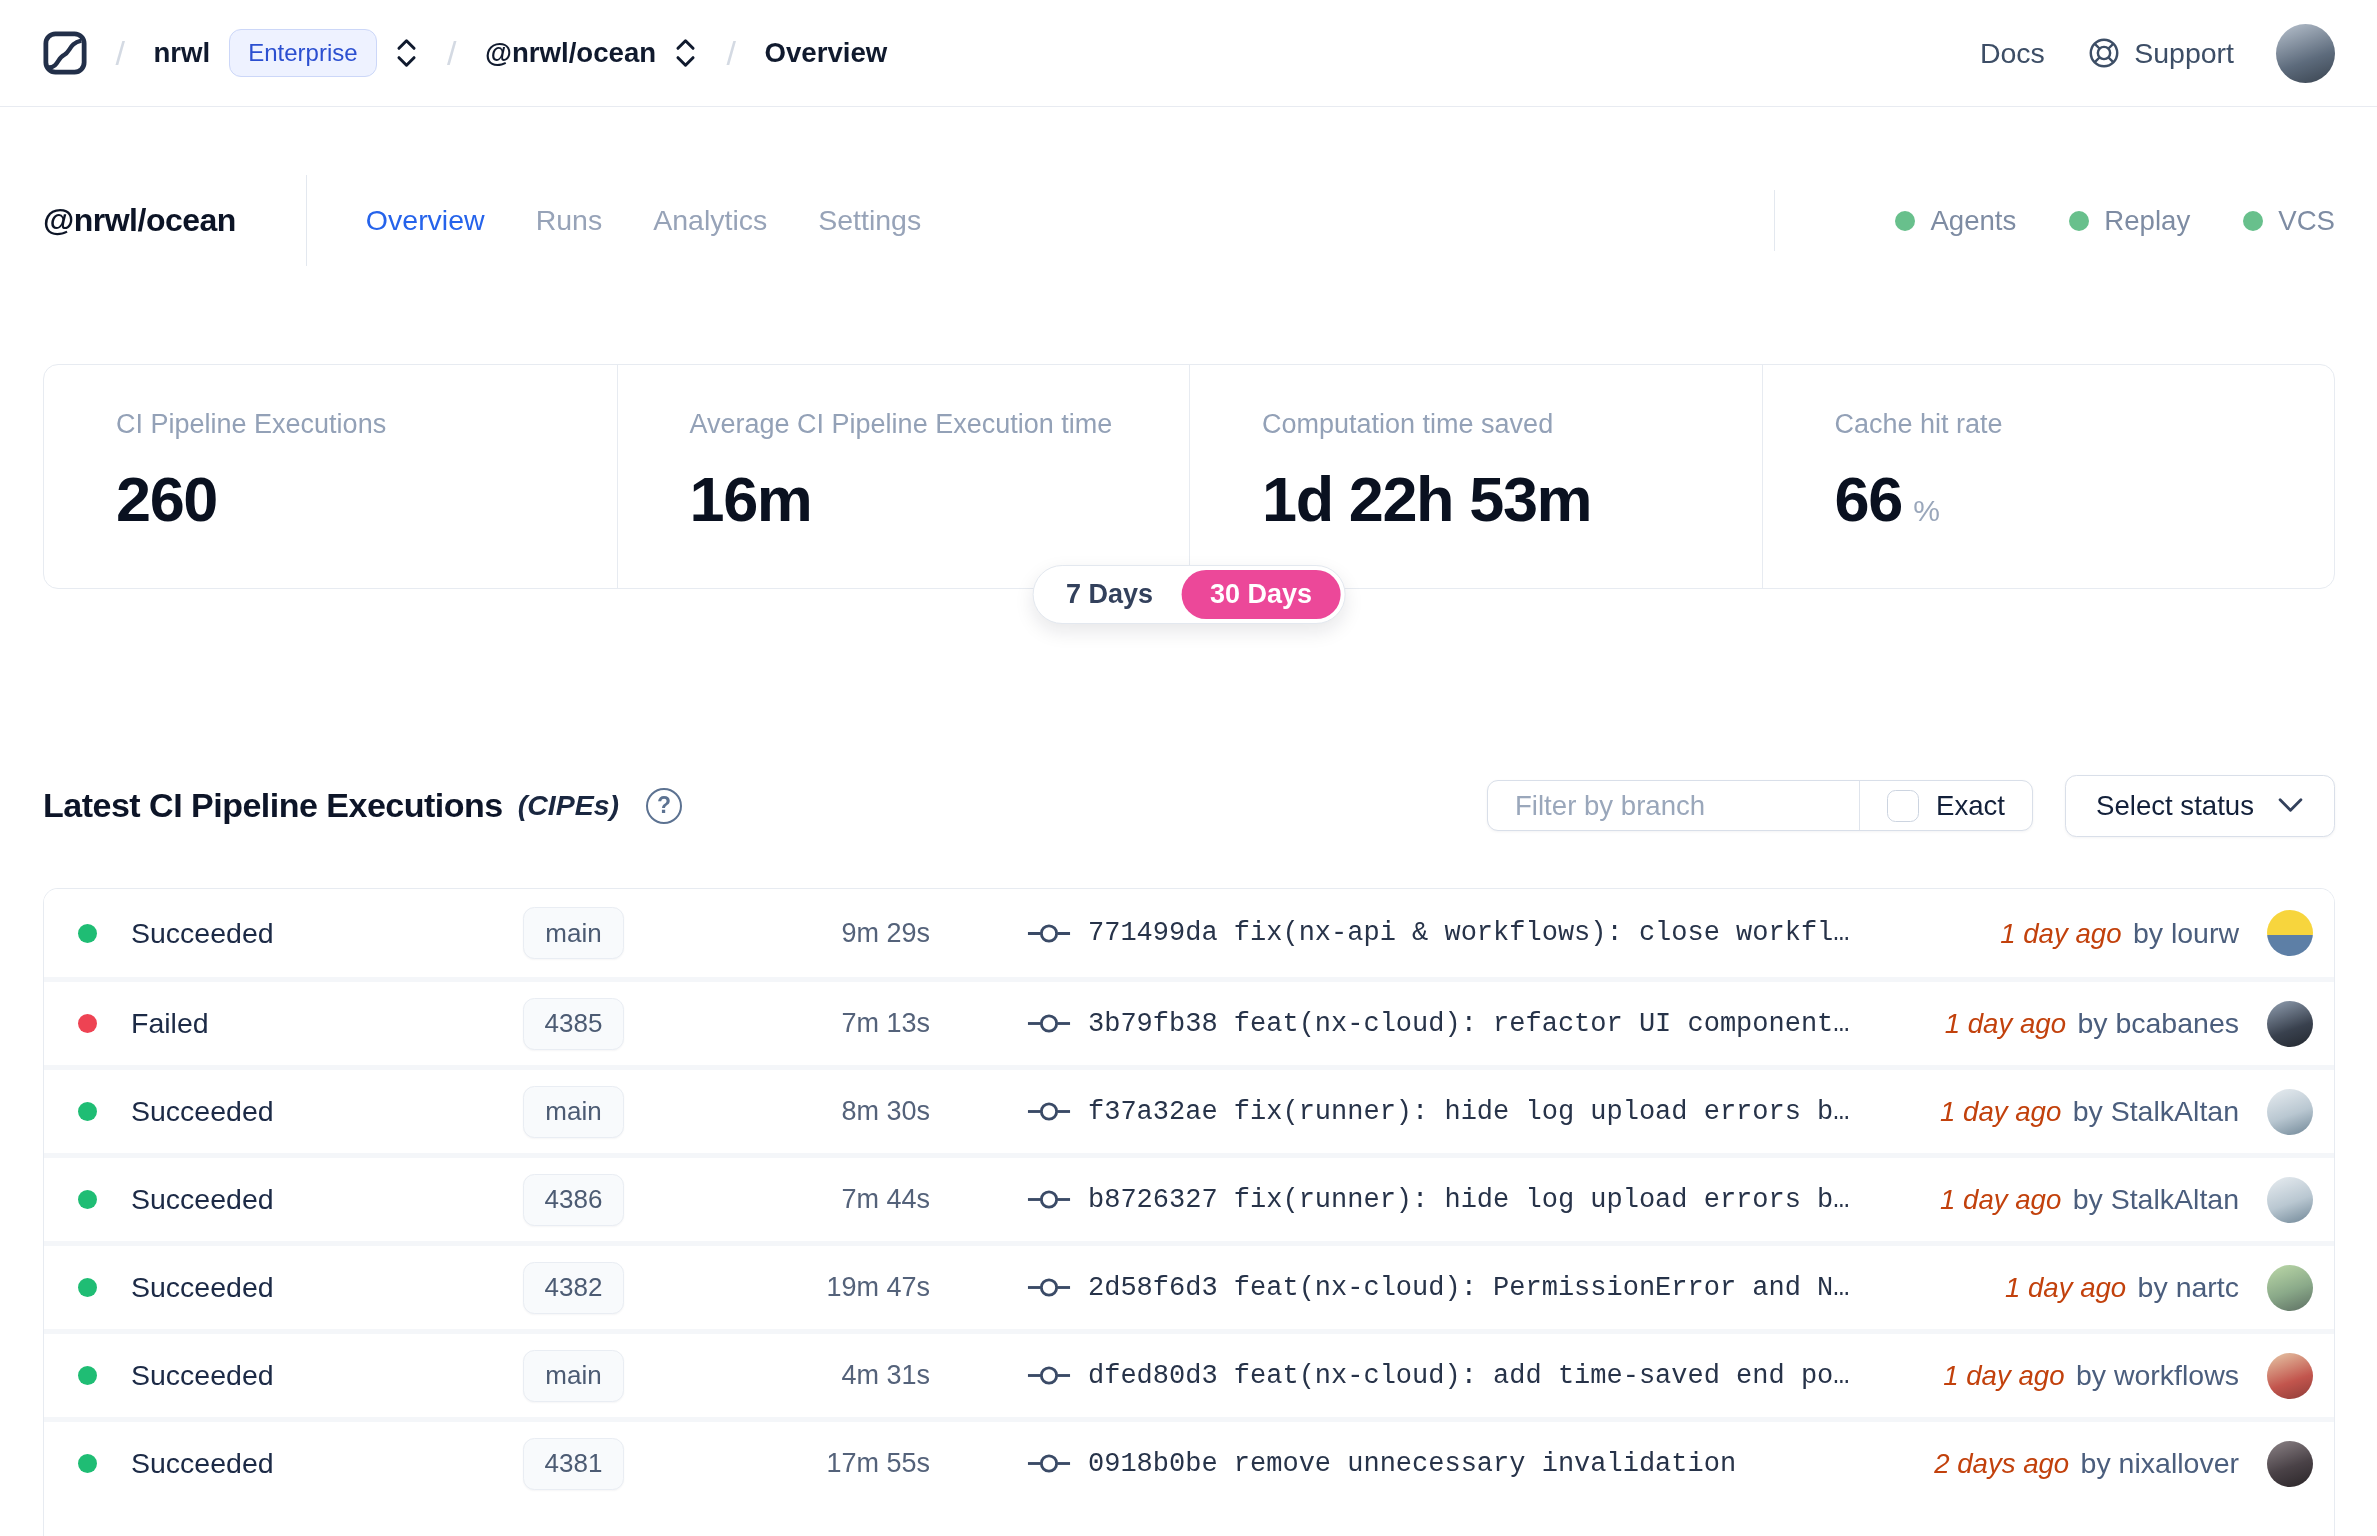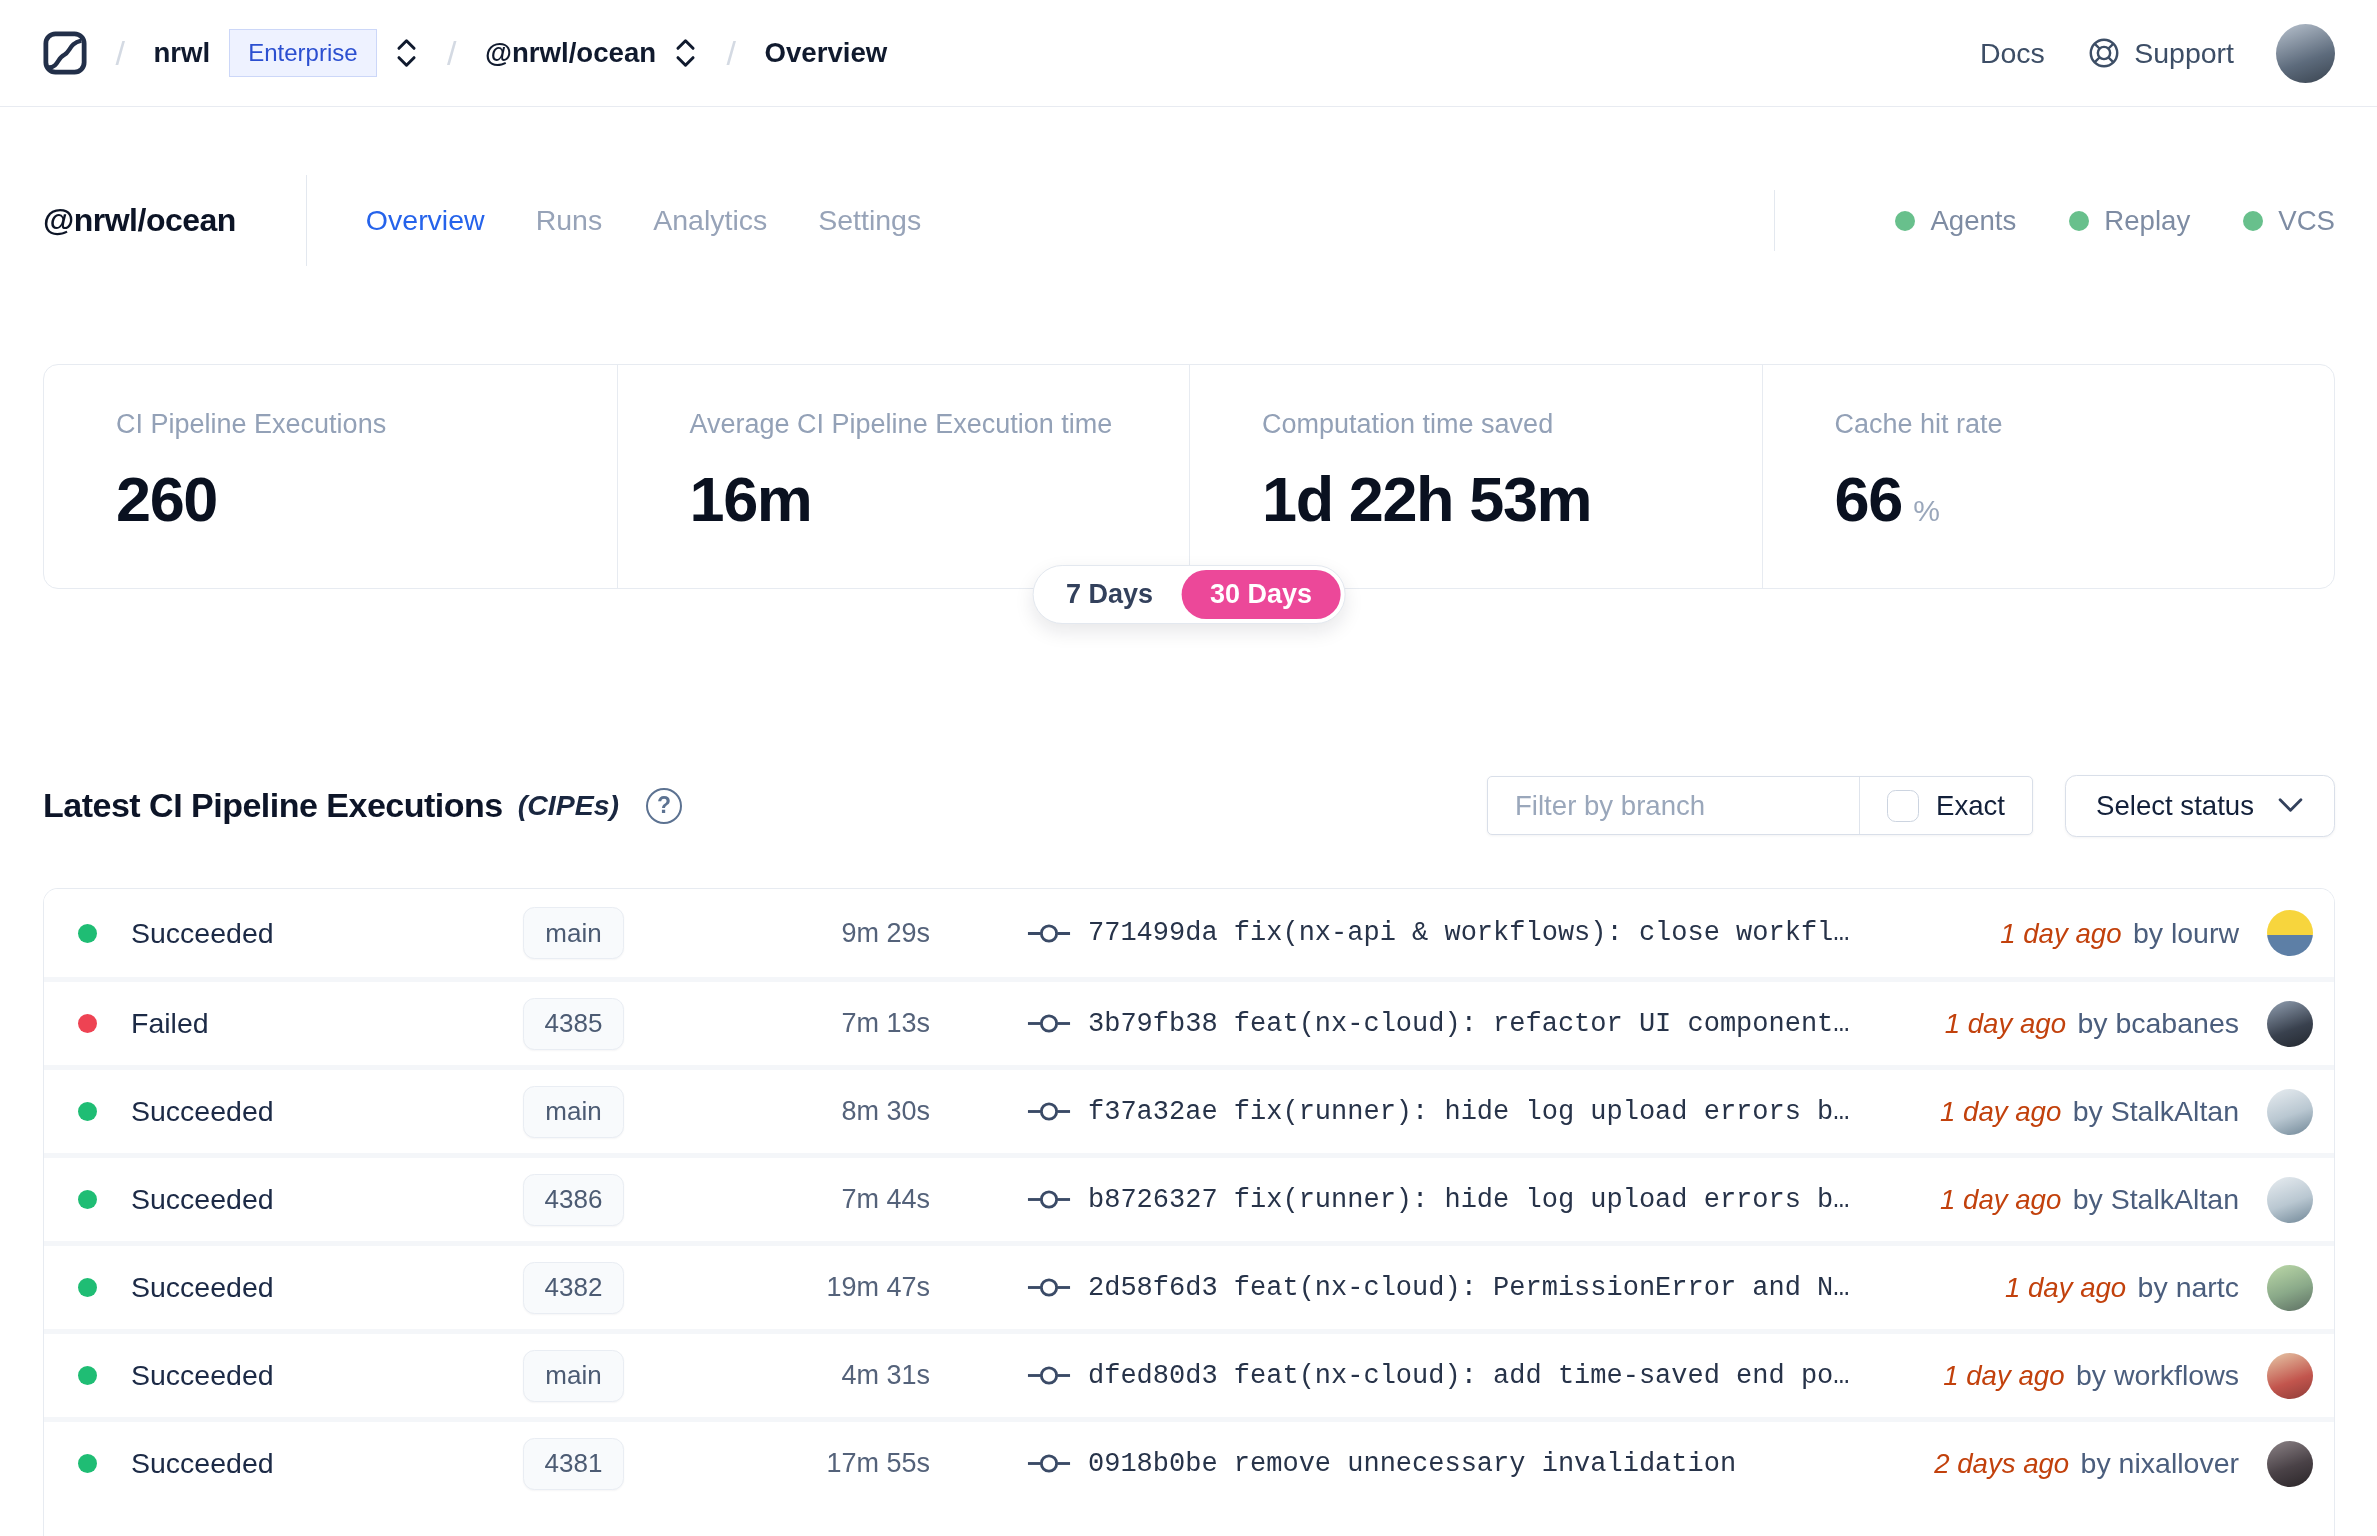--- a/index.html
+++ b/index.html
@@ -15,21 +15,21 @@
   
   .nav {
     position:absolute; top:0; left:0; right:0; height:107px;
     background:#fff; border-bottom:1px solid #e8ebf1;
     display:flex; align-items:center; padding:0 43px;
   }
   .crumb-sep { color:#d4dae3; font-size:34px; font-weight:300; margin:0 28.5px; }
   .crumb-org, .crumb-ws, .crumb-page { font-size:27.6px; font-weight:700; color:#101a2e; }
   .badge-enterprise {
     margin-left:19px; background:#eef2ff; border:1.4px solid #ccd7f8; color:#2b4fd0;
-    font-size:24px; font-weight:500; padding:8.6px 18px; border-radius:0;
+    font-size:24px; font-weight:500; padding:8.6px 18px; border-radius:12px;
   }
   .caret-updown { margin-left:17px; cursor:pointer; }
   .nav-right { margin-left:auto; display:flex; align-items:center; gap:42px; }
   .nav-link { font-size:28.5px; font-weight:500; color:#3d4e66; cursor:pointer; }
   .support { display:flex; align-items:center; gap:13.3px; }
   .avatar-nav { width:59px; height:59px; border-radius:50%; }
 
   
   .page-header {
     position:absolute; top:169px; left:43px; right:43px; height:103px;
@@ -76,22 +76,22 @@
     display:flex; align-items:center;
   }
   .list-title { font-size:34px; font-weight:700; color:#0d1528; letter-spacing:-0.5px; }
   .list-subtitle { font-size:28.5px; font-style:italic; font-weight:600; color:#1a2740; margin-left:15px; }
   .help-icon {
     margin-left:27px; width:36px; height:36px; border:2.4px solid #5c7291; border-radius:50%;
     color:#5c7291; font-size:23px; font-weight:700;
     display:flex; align-items:center; justify-content:center; cursor:pointer;
   }
   .filter-group {
-    margin-left:auto; height:59px; display:flex; align-items:stretch;
-    border:1px solid #d9dfe9; border-radius:5px; background:#fff; overflow:hidden;
+    margin-left:auto; height:51px; display:flex; align-items:stretch;
+    border:1px solid #d9dfe9; border-radius:11px; background:#fff; overflow:hidden;
     box-shadow:0 1px 2.9px rgba(15,23,42,.05);
   }
   .branch-input {
     border:none; outline:none; width:371px; padding:0 27px;
     font-size:27.6px; color:#1e2b45; font-family:"Liberation Sans", sans-serif; background:transparent;
   }
   .branch-input::placeholder { color:#9aa7bb; }
   .exact-wrap { display:flex; align-items:center; gap:17px; padding:0 27px; border-left:1px solid #dfe4ec; }
   .checkbox { width:32px; height:32px; border:1.9px solid #ccd4e0; border-radius:8.6px; background:#fff; cursor:pointer; }
   .exact-label { font-size:27.6px; font-weight:500; color:#13203a; }

